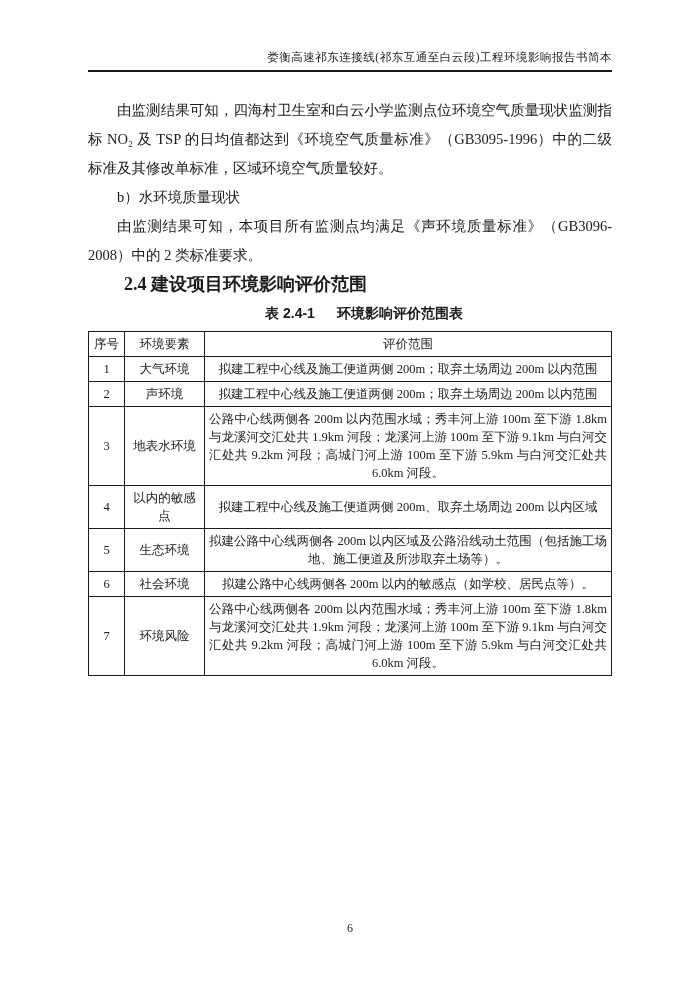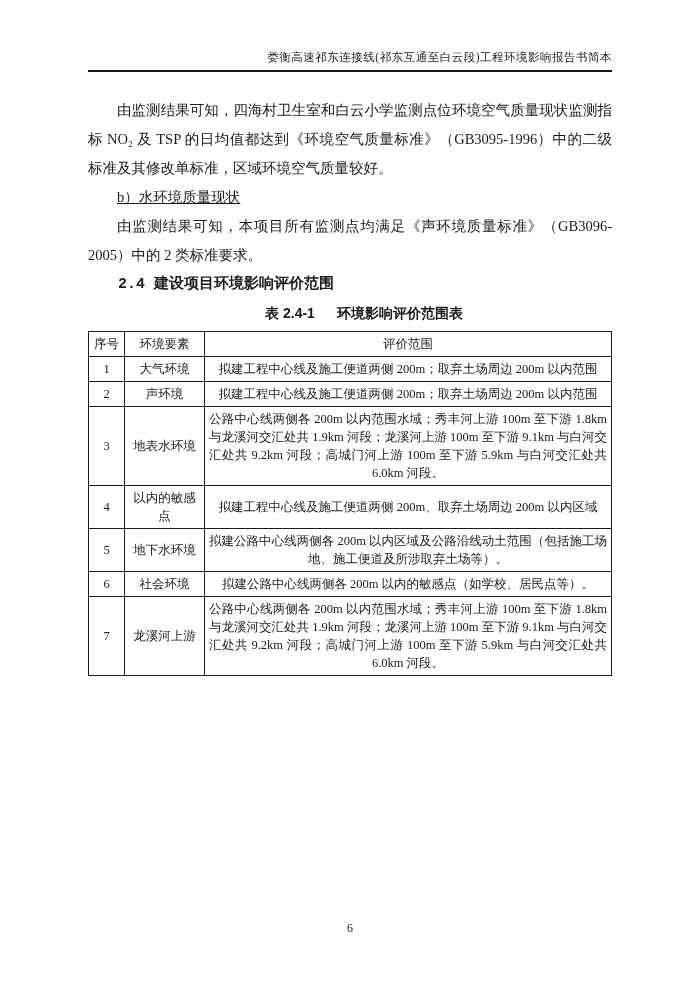--- a/index.html
+++ b/index.html
@@ -26,25 +26,25 @@
     border-bottom: 2px solid #1a1a1a;
   }
   .content {
     position: absolute;
     top: 96px; left: 88px; width: 524px;
     font-size: 14.5px;
     line-height: 29px;
     text-align: justify;
   }
   .content p { margin: 0; text-indent: 2em; }
-  .subhead { text-indent: 2em; text-decoration: underline; }
+  .subhead { text-indent: 2em; }
   .section-heading {
-    font-family: Liberation Mono, monospace;
+    font-family: Liberation Serif, serif;
     font-weight: bold;
-    font-size: 15px;
+    font-size: 18px;
     text-indent: 0;
     margin: 0;
   }
   .table-caption {
     text-align: right;
     text-align-last: center;
     font-family: "Liberation Sans", "DejaVu Sans", sans-serif;
     font-weight: bold;
     font-size: 14px;
     text-indent: 0;
@@ -83,21 +83,21 @@
 </head>
 <body>
 
 <div class="page">
 
   <div class="header">娄衡高速祁东连接线(祁东互通至白云段)工程环境影响报告书简本</div>
 
   <div class="content">
     <p>由监测结果可知，四海村卫生室和白云小学监测点位环境空气质量现状监测指标 NO₂ 及 TSP 的日均值都达到《环境空气质量标准》（GB3095-1996）中的二级标准及其修改单标准，区域环境空气质量较好。</p>
     <p class="subhead">b）水环境质量现状</p>
-    <p>由监测结果可知，本项目所有监测点均满足《声环境质量标准》（GB3096-2005）中的 2 类标准要求。</p>
+    <p>由监测结果可知，本项目所有监测点均满足《声环境质量标准》（GB3096-2008）中的 2 类标准要求。</p>
     <p class="section-heading">2.4 建设项目环境影响评价范围</p>
 
     <p class="table-caption"><span class="cap-num">表 2.4-1</span><span>环境影响评价范围表</span></p>
 
     <table class="scope-table">
       <colgroup>
           <col class="c-no">
           <col class="c-factor">
           <col class="c-scope">
         </colgroup>
@@ -124,31 +124,31 @@
           <td class="cell-factor">地表水环境</td>
           <td class="cell-scope">公路中心线两侧各 200m 以内范围水域；秀丰河上游 100m 至下游 1.8km 与龙溪河交汇处共 1.9km 河段；龙溪河上游 100m 至下游 9.1km 与白河交汇处共 9.2km 河段；高城门河上游 100m 至下游 5.9km 与白河交汇处共 6.0km 河段。</td>
         </tr>
         <tr>
           <td class="cell-no">4</td>
           <td class="cell-factor">以内的敏感点</td>
           <td class="cell-scope">拟建工程中心线及施工便道两侧 200m、取弃土场周边 200m 以内区域</td>
         </tr>
         <tr>
           <td class="cell-no">5</td>
-          <td class="cell-factor">地下水环境</td>
+          <td class="cell-factor">生态环境</td>
           <td class="cell-scope">拟建公路中心线两侧各 200m 以内区域及公路沿线动土范围（包括施工场地、施工便道及所涉取弃土场等）。</td>
         </tr>
         <tr>
           <td class="cell-no">6</td>
           <td class="cell-factor">社会环境</td>
           <td class="cell-scope">拟建公路中心线两侧各 200m 以内的敏感点（如学校、居民点等）。</td>
         </tr>
         <tr>
           <td class="cell-no">7</td>
-          <td class="cell-factor">龙溪河上游</td>
+          <td class="cell-factor">环境风险</td>
           <td class="cell-scope">公路中心线两侧各 200m 以内范围水域；秀丰河上游 100m 至下游 1.8km 与龙溪河交汇处共 1.9km 河段；龙溪河上游 100m 至下游 9.1km 与白河交汇处共 9.2km 河段；高城门河上游 100m 至下游 5.9km 与白河交汇处共 6.0km 河段。</td>
         </tr>
       </tbody>
     </table>
   </div>
 
   <div class="page-number">6</div>
 
 </div>
 

